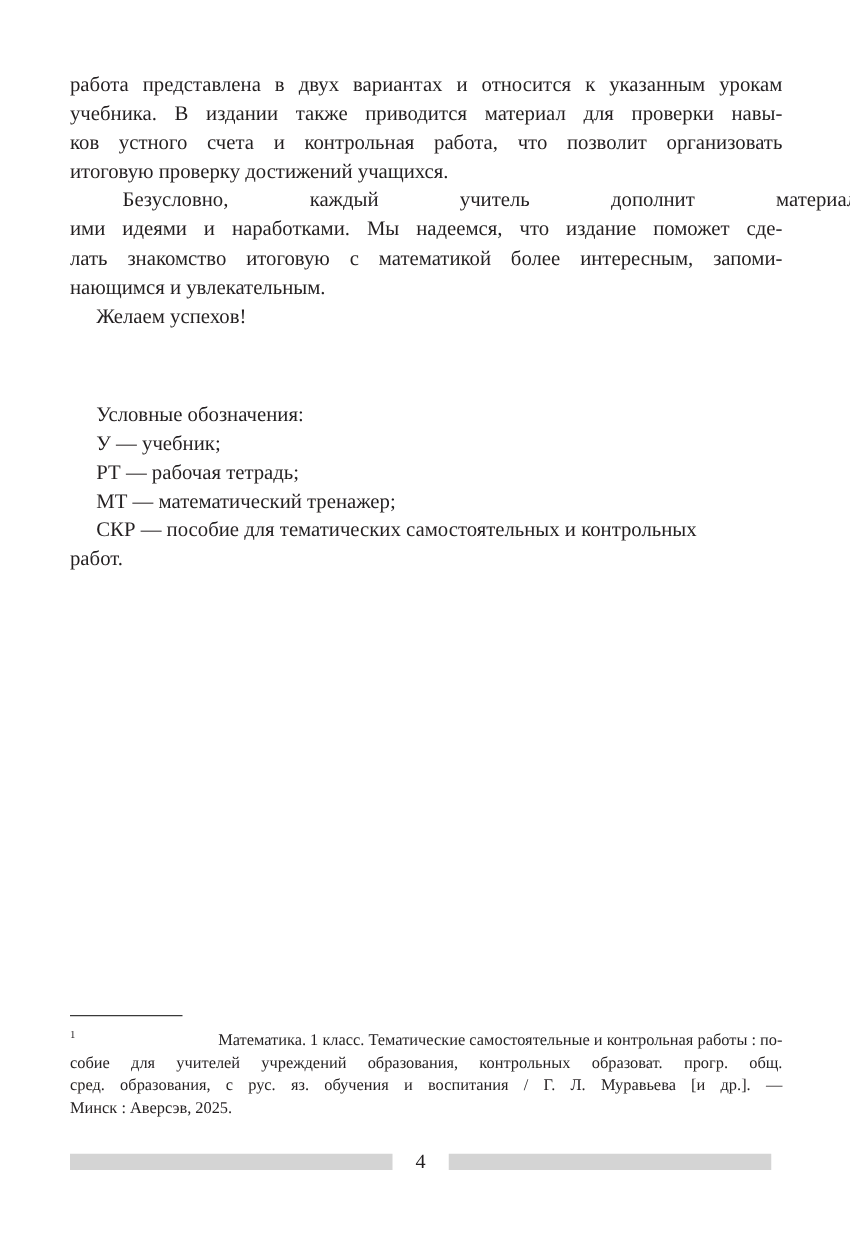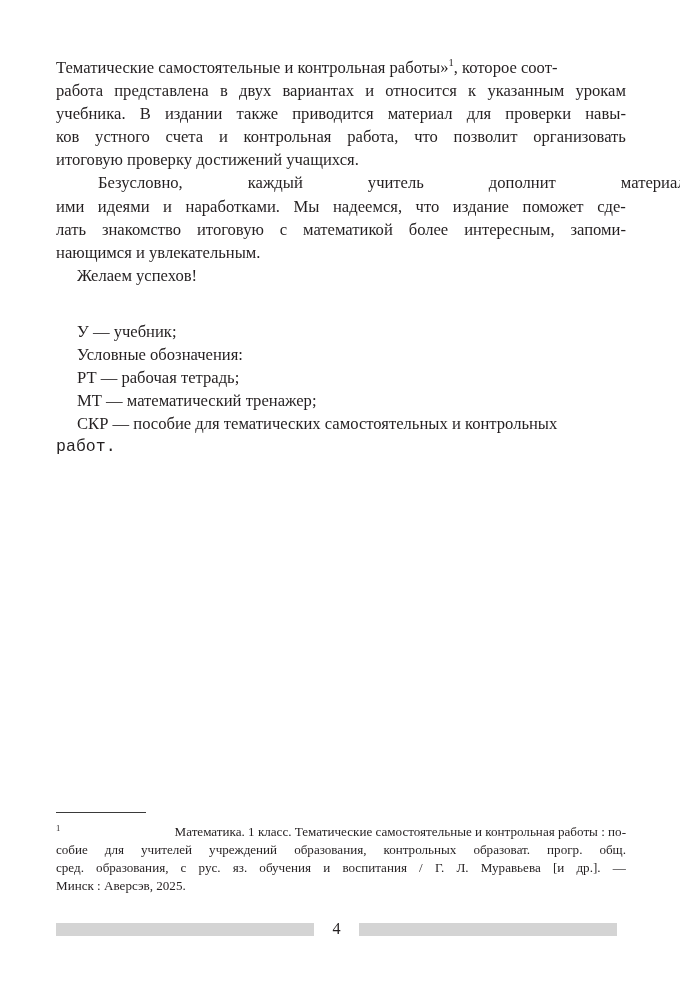--- a/index.html
+++ b/index.html
@@ -63,21 +63,21 @@
   }
 
   
   .legend {
     position: absolute;
     left: 56px;
     top: 320px;
     width: 570px;
   }
   .legend .line { text-indent: 21px; }
-  .legend .line.hang { text-indent: 0; font-family: Liberation Mono, monospace; }
+  .legend .line.hang { text-indent: 0; }
 
   
   .footnote-rule {
     position: absolute;
     left: 56px;
     top: 812px;
     width: 90px;
     height: 0;
     border-top: 1.1px solid #3a3a3a;
   }
@@ -132,43 +132,42 @@
   }
 </style>
 </head>
 <body>
 
 <div class="page">
 
   <div class="textblock">
 
     <p class="para">
-      <span class="line just"><span><span>Тематические самостоятельные и контрольная работы»</span><span class="sup">1</span><span>, которое соот-</span></span></span>
       <span class="line just"><span>работа</span><span>представлена</span><span>в</span><span>двух</span><span>вариантах</span><span>и</span><span>относится</span><span>к</span><span>указанным</span><span>урокам</span></span>
       <span class="line just"><span>учебника.</span><span>В</span><span>издании</span><span>также</span><span>приводится</span><span>материал</span><span>для</span><span>проверки</span><span>навы-</span></span>
       <span class="line just"><span>ков</span><span>устного</span><span>счета</span><span>и</span><span>контрольная</span><span>работа,</span><span>что</span><span>позволит</span><span>организовать</span></span>
       <span class="line">итоговую проверку достижений учащихся.</span>
     </p>
 
     <p class="para">
       <span class="line just indent"><span>Безусловно,</span><span>каждый</span><span>учитель</span><span>дополнит</span><span>материал</span><span>сво-</span></span>
       <span class="line just"><span>ими</span><span>идеями</span><span>и</span><span>наработками.</span><span>Мы</span><span>надеемся,</span><span>что</span><span>издание</span><span>поможет</span><span>сде-</span></span>
       <span class="line just"><span>лать</span><span>знакомство</span><span>итоговую</span><span>с</span><span>математикой</span><span>более</span><span>интересным,</span><span>запоми-</span></span>
       <span class="line">нающимся и увлекательным.</span>
     </p>
 
     <p class="para">
       <span class="line indent">Желаем успехов!</span>
     </p>
 
   </div>
 
   <div class="legend">
+    <span class="line">Условные обозначения:</span>
     <span class="line">У — учебник;</span>
-    <span class="line">Условные обозначения:</span>
     <span class="line">РТ — рабочая тетрадь;</span>
     <span class="line">МТ — математический тренажер;</span>
     <span class="line">СКР — пособие для тематических самостоятельных и контрольных</span>
     <span class="line hang">работ.</span>
   </div>
 
   <div class="footnote-rule"></div>
 
   <div class="footnote">
     <span class="fline just"><span><span class="sup">1</span></span><span><span>Математика. 1 класс. Тематические самостоятельные и контрольная работы : по-</span></span></span>

